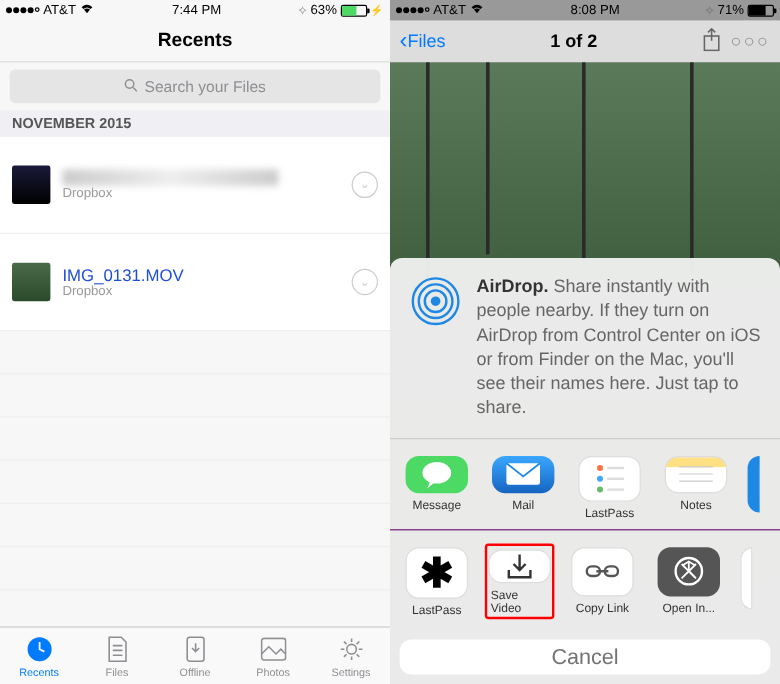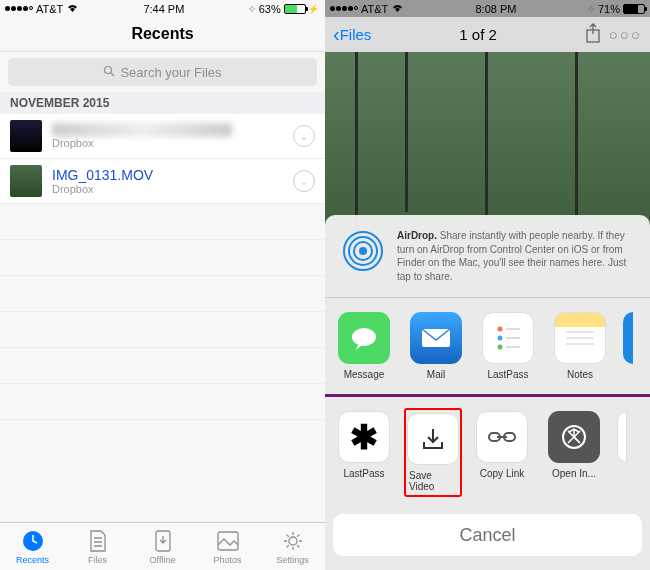--- a/index.html
+++ b/index.html
@@ -19,56 +19,56 @@
 .batt-fill{height:100%;background:#4cd964}
 .right .status{background:transparent;color:#000}
 .right .batt-fill{background:#000}
 
 
 .nav-header{height:35px;display:flex;align-items:center;justify-content:center;background:#f7f7f7;font-size:16px;font-weight:600;border-bottom:1px solid #ddd}
 .search{margin:6px 8px;height:28px;background:#e5e5e5;border-radius:5px;display:flex;align-items:center;justify-content:center;font-size:13px;color:#8e8e93;gap:5px}
 
 
 .section-hdr{background:#efeff4;padding:4px 10px;font-size:12px;font-weight:600;color:#555}
-.row{display:flex;align-items:center;padding:6px 10px;background:#fff;border-bottom:1px solid #eee;gap:10px}
+.row{display:flex;align-items:center;padding:24px 10px;background:#fff;border-bottom:1px solid #eee;gap:10px}
 .thumb{width:32px;height:32px;background:#333;border-radius:2px}
 .thumb.dark{background:linear-gradient(#1a1a3a,#000)}
 .thumb.forest{background:linear-gradient(#4a6a4a,#2a4a2a)}
 .row-info{flex:1}
 .row-title{font-size:14px;color:#1d4ed8}
 .row-sub{font-size:11px;color:#999}
 .chev-circle{width:22px;height:22px;border:1px solid #ccc;border-radius:50%;display:flex;align-items:center;justify-content:center;color:#ccc;font-size:10px}
 .blurred{filter:blur(3px);background:linear-gradient(90deg,#ccc,#eee,#ccc);height:14px;width:180px;border-radius:2px}
 .empty-rows .erow{height:36px;border-bottom:1px solid #eee}
 
 
 .tabbar{position:absolute;bottom:0;left:0;right:0;height:48px;border-top:1px solid #ccc;background:#f9f9f9;display:flex}
 .tab{flex:1;display:flex;flex-direction:column;align-items:center;justify-content:center;font-size:9px;color:#8e8e93;gap:2px}
 .tab.active{color:#007aff}
 .tab-icon{width:24px;height:24px;display:flex;align-items:center;justify-content:center}
 
 
 .right .nav2{height:35px;display:flex;align-items:center;justify-content:space-between;padding:0 8px;background:#ddd;font-size:15px}
 .nav2-left{color:#007aff;display:flex;align-items:center}
-.nav2-center{font-weight:400}
+.nav2-center{font-weight:700}
 .nav2-right{display:flex;gap:8px;align-items:center;color:#666}
 .bgimg{position:absolute;top:52px;left:0;right:0;bottom:0;background:linear-gradient(#5a7a5a 0%,#3a5a3a 40%,#6a5a4a 100%)}
 .tree{position:absolute;width:3px;background:#2a2a2a}
 .t1{left:30px;top:0;height:180px}
 .t2{left:80px;top:0;height:160px}
 .t3{left:160px;top:0;height:170px}
 .t4{left:250px;top:0;height:175px}
 
 
 .sheet{position:absolute;bottom:0;left:0;right:0;top:215px;background:rgba(240,240,240,0.96);border-radius:10px 10px 0 0;display:flex;flex-direction:column}
 .airdrop{display:flex;padding:14px 16px;gap:12px;border-bottom:1px solid #ccc}
 .airdrop-icon{width:44px;height:44px;flex-shrink:0}
-.airdrop-text{font-size:10px;color:#666;line-height:1.35}
+.airdrop-text{font-size:15px;color:#666;line-height:1.35}
 .airdrop-text b{color:#333}
-.icon-row{display:flex;padding:14px 10px;gap:14px;border-bottom:3px solid #701a75;overflow:hidden}
+.icon-row{display:flex;padding:14px 10px;gap:14px;border-bottom:1px solid #701a75;overflow:hidden}
 .app-item{display:flex;flex-direction:column;align-items:center;gap:5px;width:58px}
 .app-ico{width:52px;height:52px;border-radius:11px;display:flex;align-items:center;justify-content:center;font-size:26px}
 .app-label{font-size:10px;color:#333}
 .app-ico.white{background:#fff;border:0.5px solid #ddd}
 .hl{border:2.5px solid red;padding:3px;margin:-3px;border-radius:3px}
 .cancel{margin:6px 8px 8px;background:#fff;border-radius:10px;height:42px;display:flex;align-items:center;justify-content:center;color:#737373;font-size:18px;font-weight:500}
 </style>
 </head>
 <body>
 

